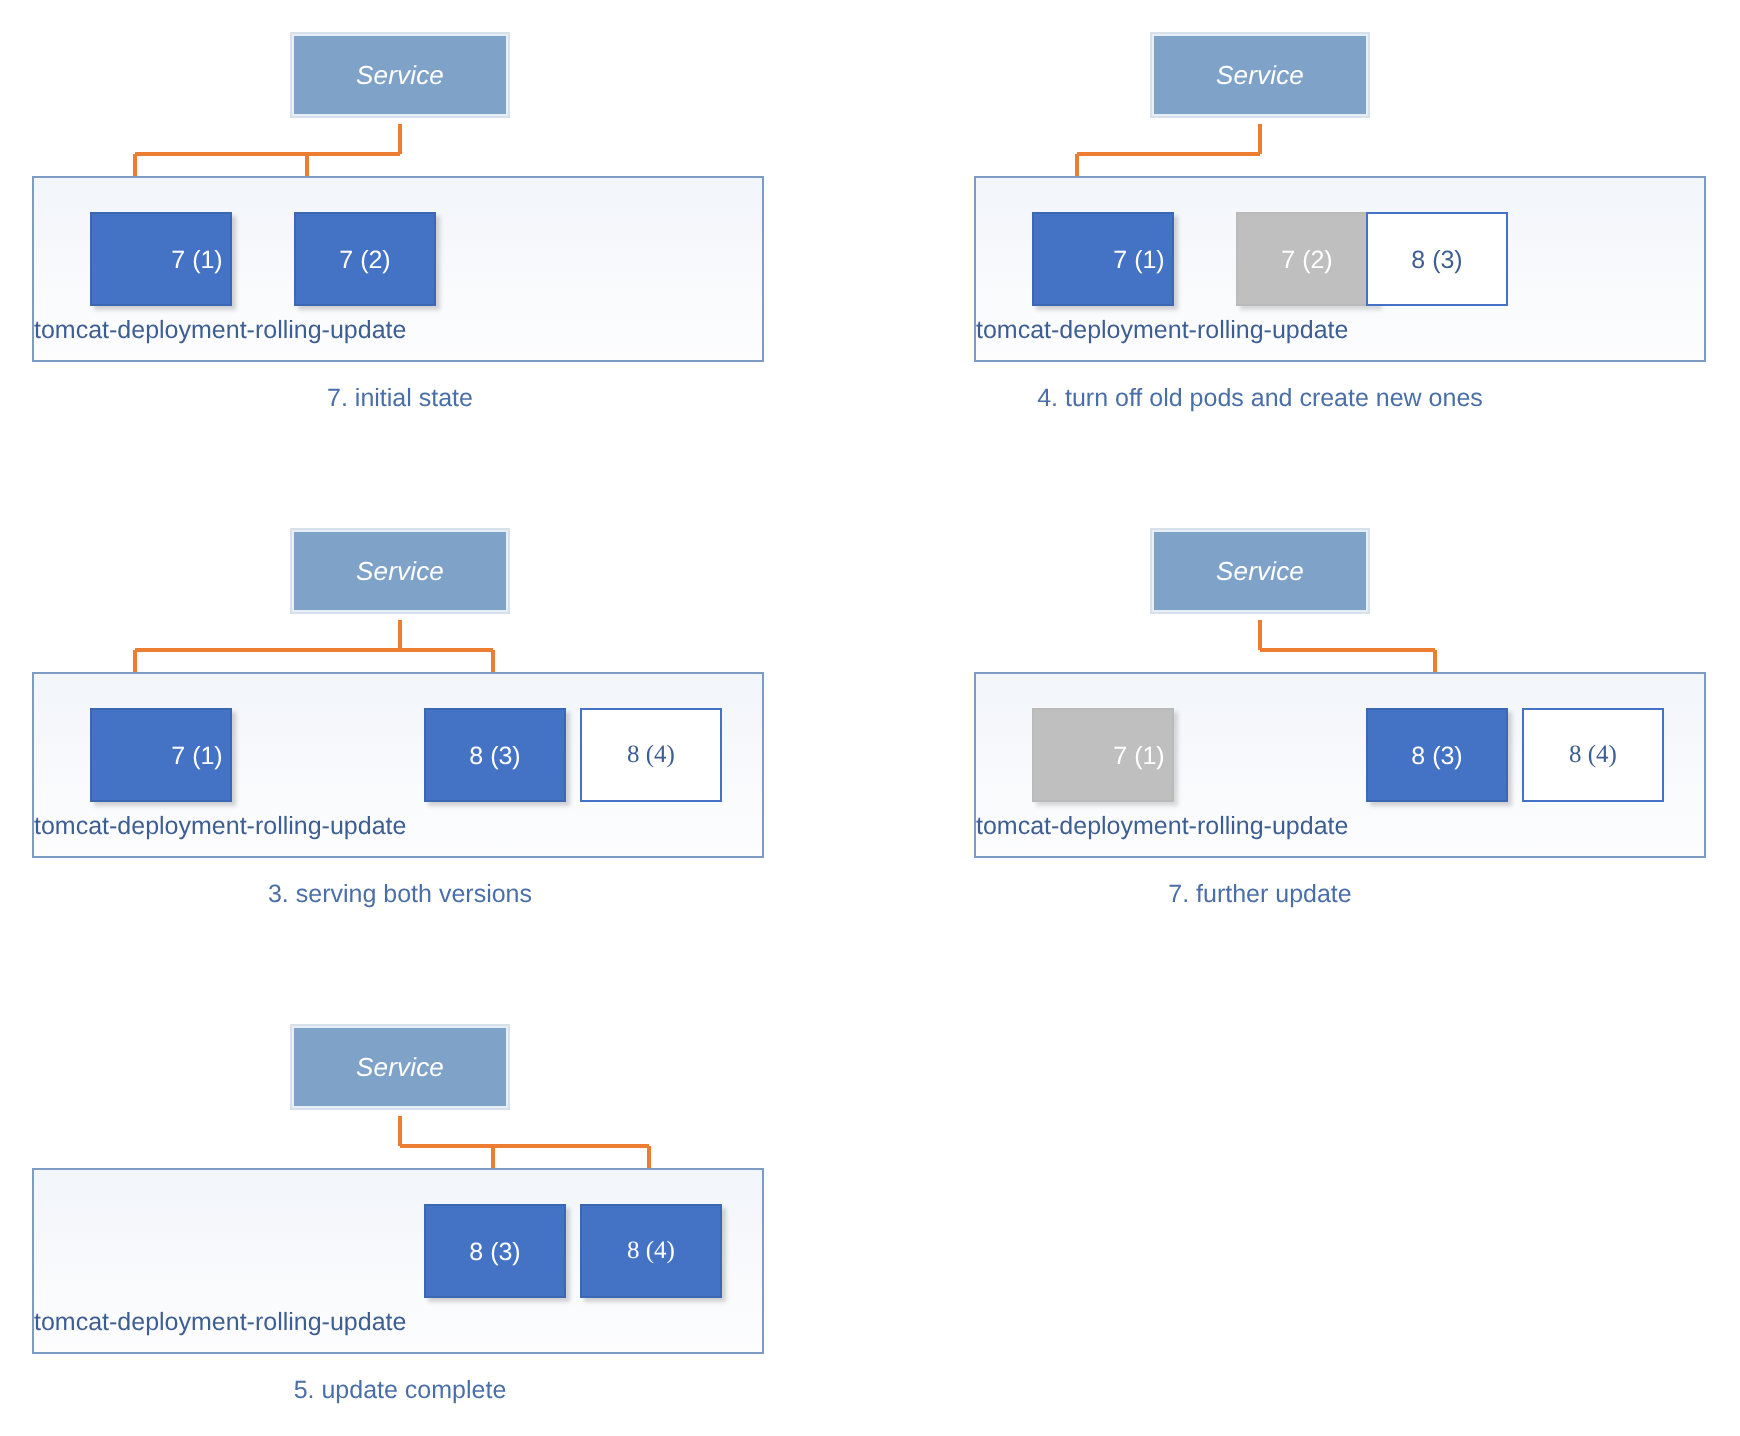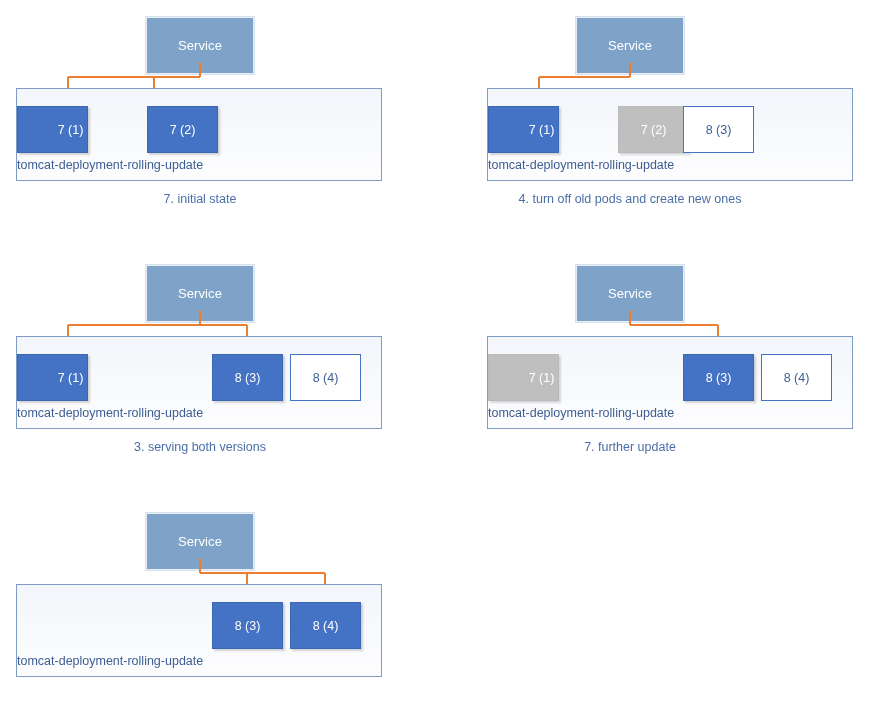--- a/index.html
+++ b/index.html
@@ -11,27 +11,28 @@
   .panel{position:absolute;width:400px;height:225px;}
   .p1{left:0px;  top:0px;}
   .p2{left:430px;top:0px;}
   .p3{left:0px;  top:248px;}
   .p4{left:430px;top:248px;}
   .p5{left:0px;  top:496px;}
 
   
   .service{
     position:absolute;
-    width:108px;height:57px;
+    width:108px;height:41px;
     background:#7FA2C8;
     border:1px solid #e8eef5;
     box-sizing:border-box;
     display:flex;align-items:center;justify-content:center;
     color:#ffffff;font-size:13px;letter-spacing:.1px;
     box-shadow:0 0 0 1px rgba(180,200,220,.55);
+    font-style:italic;
   }
 
   
   .deployment{
     position:absolute;
     left:16px;top:88px;width:366px;height:93px;
     border:1px solid #7e9bc4;
     background:linear-gradient(180deg,#f2f5fa 0%,#f7f9fc 45%,#fdfdfe 100%);
     box-sizing:border-box;
   }
@@ -40,24 +41,24 @@
     color:#3d5e92;font-size:12.5px;
   }
 
   
   .pod{
     position:absolute;top:17px;width:71px;height:47px;
     box-sizing:border-box;
     display:flex;align-items:center;justify-content:center;
     font-size:12.5px;
   }
-  .pod.slot1{left:0;padding-left:36px;}
+  .pod.slot1{left:28px;padding-left:36px;}
   .pod.slot2{left:102px;margin-left:28px;}
   .pod.slot3{left:195px;text-align:center;}
-  .pod.slot4{left:273px;}
+  .pod.slot4{left:273px;font-family:Liberation Serif, serif;}
 
   .pod.active{
     background:#4472C4;color:#ffffff;
     border:1px solid #3c67b4;
     box-shadow:2px 2px 2px rgba(0,0,0,.17);
   }
   .pod.terminating{
     background:#BFBFBF;color:#ffffff;
     border:1px solid #bababa;
     box-shadow:2px 2px 2px rgba(0,0,0,.14);
@@ -159,13 +160,14 @@
       <line x1="246.5" y1="77" x2="246.5" y2="101" stroke="#ED7D31" stroke-width="2" shape-rendering="crispEdges"></line>
       <polygon points="240.5,101 252.5,101 246.5,110" fill="#ED7D31"></polygon>
       <line x1="324.5" y1="77" x2="324.5" y2="101" stroke="#ED7D31" stroke-width="2" shape-rendering="crispEdges"></line>
       <polygon points="318.5,101 330.5,101 324.5,110" fill="#ED7D31"></polygon>
     </svg>
   <div class="deployment">
     <div class="pod active slot3">8 (3)</div>
     <div class="pod active slot4">8 (4)</div>
     <div class="dep-label">tomcat-deployment-rolling-update</div>
   </div>
+  <div class="caption">5. update complete</div>
 </div>
 
 </body></html>

